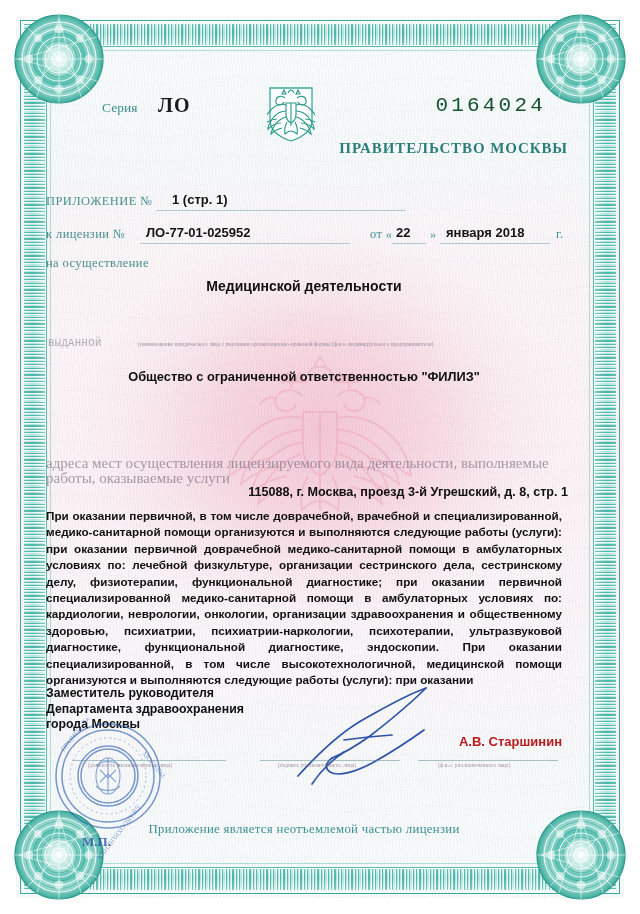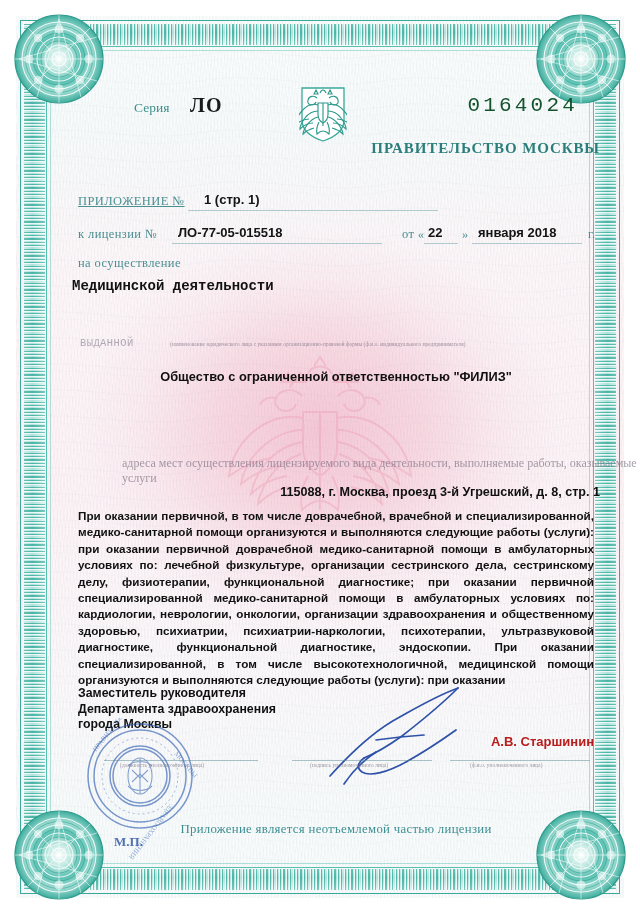--- a/index.html
+++ b/index.html
@@ -113,21 +113,21 @@
   .watermark-eagle {
     position: absolute;
     left: 170px; top: 352px;
     width: 300px; height: 200px;
     opacity: 0.5;
   }
 
   
   .content {
     position: absolute;
-    left: 72px; top: 56px;
+    left: 40px; top: 56px;
     width: 528px; height: 802px;
   }
 
   
   .hdr-row {
     position: absolute; left: 0; top: 30px; width: 528px; height: 56px;
   }
   .lbl-seria {
     position: absolute; left: 62px; top: 14px;
     font-family: "Liberation Serif", serif;
@@ -169,22 +169,22 @@
   }
   .rule {
     position: absolute; border-bottom: 0.9px solid rgba(90,150,155,0.45);
   }
 
   .row-prilozhenie { top: 134px; height: 22px; }
   .row-licenziya   { top: 167px; height: 22px; }
   .row-naosush     { top: 200px; height: 20px; }
 
   .center-block {
-    position: absolute; left: 0; width: 528px; text-align: left;
-    font-family: Liberation Mono, monospace;
+    position: absolute; left: 0; width: 528px; text-align: center;
+    font-family: Liberation Sans, sans-serif;
     color: #111;
   }
   .activity-title {
     top: 222px; font-weight: bold; font-size: 14px;
   }
   .activity-note {
     top: 244px; font-size: 11.6px; line-height: 15.4px; font-weight: bold;
     color: #151515;
   }
 
@@ -202,23 +202,22 @@
 
   .org-name {
     position: absolute; left: 0; top: 313px; width: 528px; text-align: center;
     font-family: "Liberation Sans", sans-serif;
     font-weight: bold; font-size: 12.8px; color: #101010;
   }
 
   .addr-caption {
     position: absolute; left: 6px; top: 400px; width: 520px;
     font-family: "Liberation Serif", serif;
-    font-size: 12px; line-height: 15px;
+    font-size: 15px; line-height: 15px;
     color: rgba(120,110,125,0.66);
-    margin-left: 44px;
   }
   .addr-value {
     position: absolute; left: 0; top: 429px; width: 528px; text-align: right;
     font-family: "Liberation Sans", sans-serif;
     font-weight: bold; font-size: 12.6px; color: #101010;
   }
 
   .body-text {
     position: absolute; left: 6px; top: 452px; width: 516px;
     font-family: "Liberation Sans", sans-serif;
@@ -466,28 +465,28 @@
           <path d="M20,36 c-2,4 -3,8 -2,12 c2,-2 4,-3 6,-3 c2,0 4,1 6,3 c1,-4 0,-8 -2,-12"></path>
         </g>
       </svg>
 
       <div class="val-number">0164024</div>
     </div>
 
     <div class="gov-line l1">ПРАВИТЕЛЬСТВО МОСКВЫ</div>
 
     <div class="field-row row-prilozhenie">
-      <span class="field-label" style="position:absolute;left:6px;top:4px;text-decoration:underline;">ПРИЛОЖЕНИЕ  №</span>
+      <span class="field-label" style="position:absolute;left:6px;top:4px;">ПРИЛОЖЕНИЕ  №</span>
       <span class="field-value" style="position:absolute;left:132px;top:2px;">1 (стр. 1)</span>
       <span class="rule" style="left:116px;top:20px;width:250px;"></span>
     </div>
 
     <div class="field-row row-licenziya">
       <span class="field-label" style="position:absolute;left:6px;top:4px;">к лицензии №</span>
-      <span class="field-value" style="position:absolute;left:106px;top:2px;">ЛО-77-05-015518</span>
+      <span class="field-value" style="position:absolute;left:106px;top:2px;">ЛО-77-01-025952</span>
       <span class="rule" style="left:100px;top:20px;width:210px;"></span>
 
       <span class="field-label" style="position:absolute;left:330px;top:4px;">от  «</span>
       <span class="field-value" style="position:absolute;left:356px;top:2px;">22</span>
       <span class="field-label" style="position:absolute;left:390px;top:4px;">»</span>
       <span class="field-value" style="position:absolute;left:406px;top:2px;">января 2018</span>
       <span class="rule" style="left:352px;top:20px;width:34px;"></span>
       <span class="rule" style="left:400px;top:20px;width:110px;"></span>
       <span class="field-label" style="position:absolute;left:516px;top:4px;">г.</span>
     </div>

